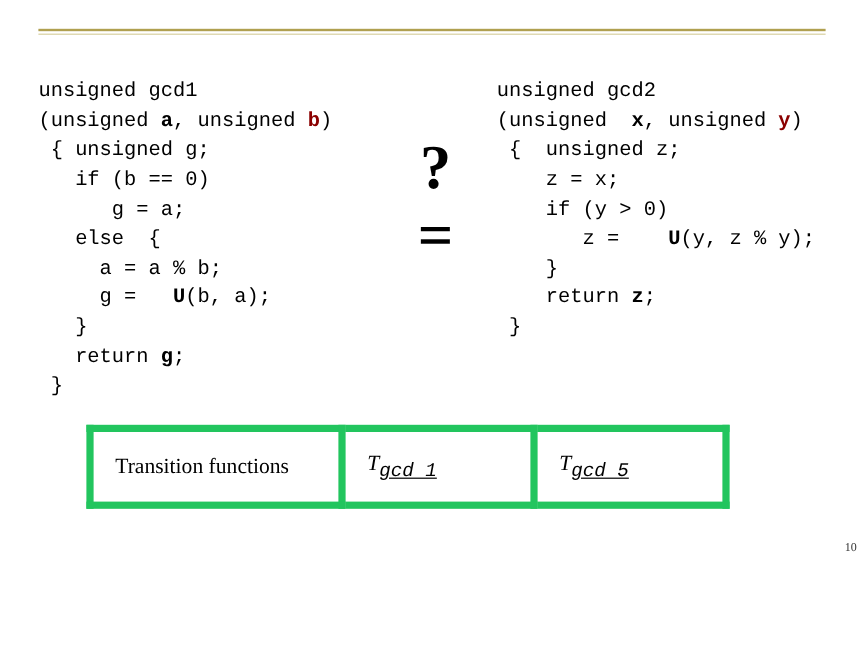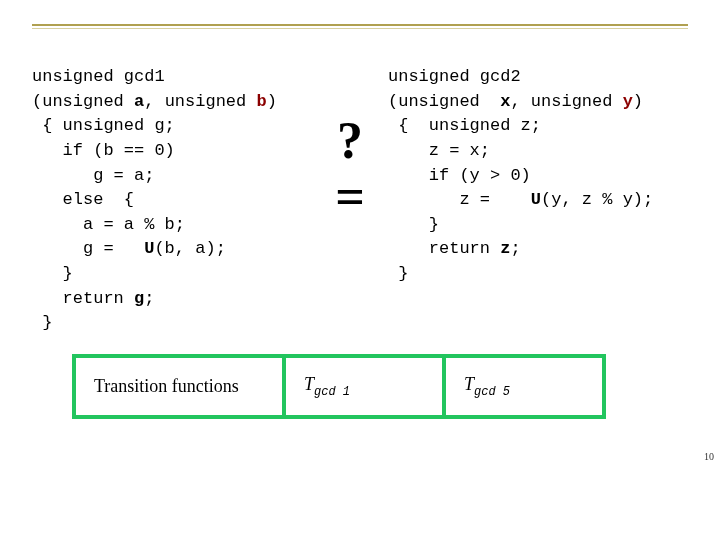--- a/index.html
+++ b/index.html
@@ -23,21 +23,21 @@
     .title-underline {
       border-bottom: 2px solid #b0a050;
       margin-bottom: 2px;
     }
     .title-underline2 {
       border-bottom: 1px solid #d8d0a0;
     }
     .content-row {
       display: flex;
       margin-top: 36px;
-      gap: 8px;
+      gap: 21px;
     }
     .code-col {
       font-family: 'Courier New', monospace;
       font-size: 17px;
       line-height: 1.45;
       white-space: pre;
       color: #000;
     }
     .code-left { flex: 0 0 280px; }
     .code-right { flex: 0 0 310px; }
@@ -69,36 +69,36 @@
     .kw-u { font-weight: bold; }
     .table-wrap {
       margin-top: 18px;
       margin-left: 40px;
     }
     table {
       border-collapse: collapse;
       font-size: 18px;
     }
     td {
-      border: 4px solid #22c55e;
+      border: 6px solid #22c55e;
       padding: 16px 18px;
       vertical-align: middle;
     }
     td.row-label {
       font-family: Georgia, serif;
       font-size: 18px;
       color: #000;
       width: 210px;
     }
     td.cell-val {
       font-family: 'Courier New', monospace;
       width: 160px;
     }
     .ital { font-style: italic; font-family: Georgia, serif; }
-    .sub { font-size: 12px; font-style: italic; vertical-align: sub; }
+    .sub { font-size: 16px; font-style: italic; vertical-align: sub; text-decoration: underline; }
     .pagenum {
       position: absolute;
       right: 6px;
       bottom: 78px;
       font-size: 10px;
       color: #333;
     }
   </style>
 </head>
 <body>

